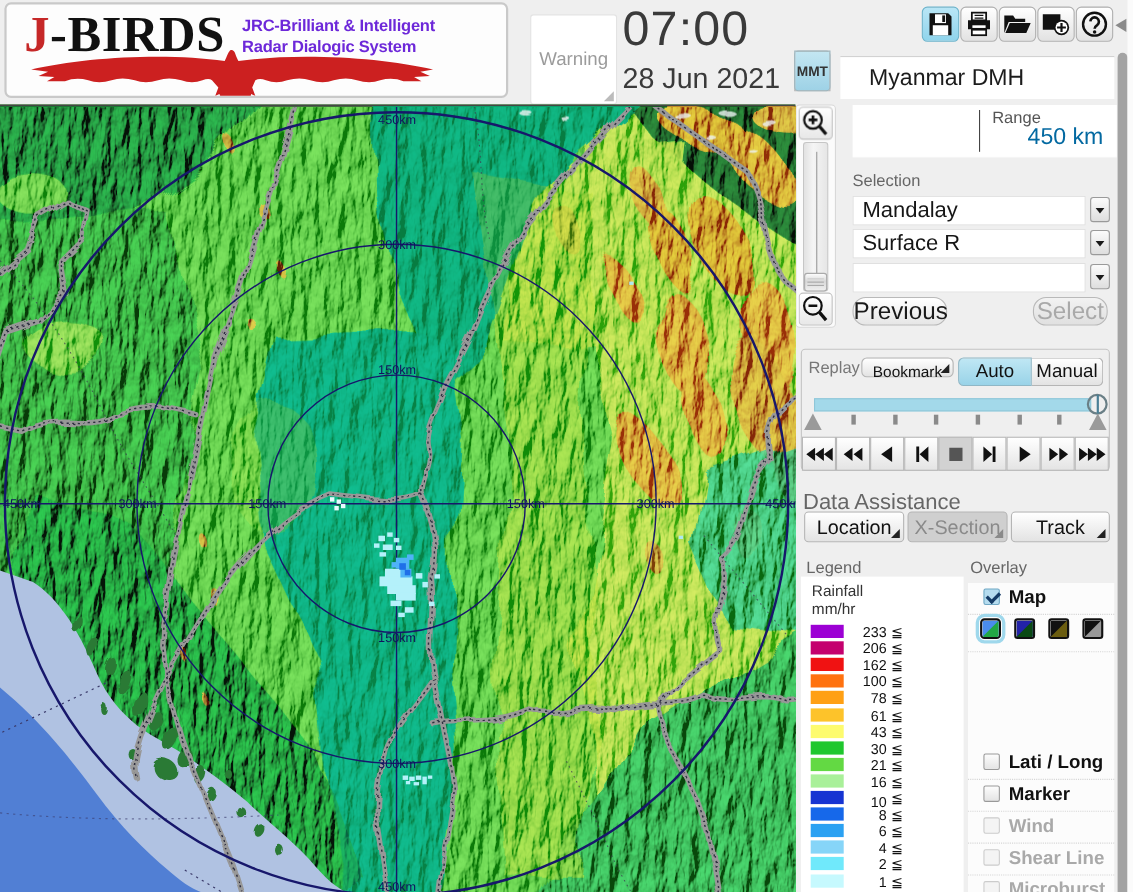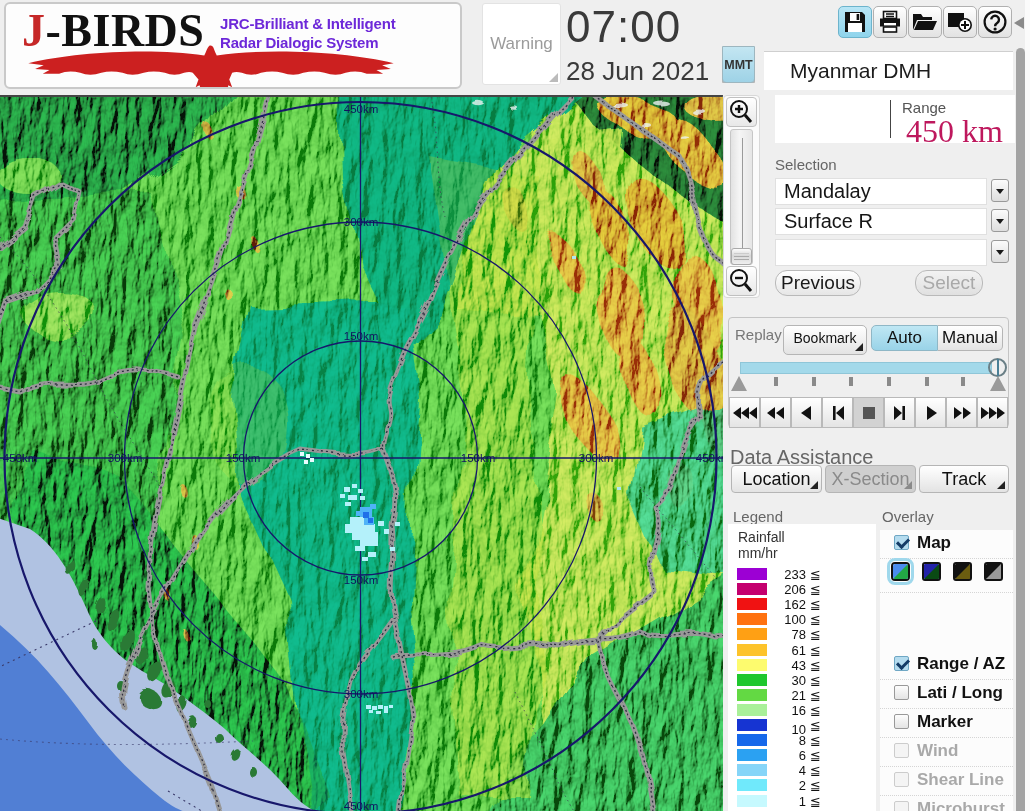--- a/index.html
+++ b/index.html
@@ -7,21 +7,21 @@
 body { background:#efefef; font-family:"Liberation Sans","DejaVu Sans",sans-serif; position:relative; }
 .abs { position:absolute; }
 
 
 #logo-box { left:4px; top:2px; width:458px; height:87px; background:#fdfdfd; border:2px solid #c9c9c9; border-radius:6px; overflow:hidden; }
 #logo-text { position:absolute; left:16px; top:0px; font-family:"Liberation Serif","DejaVu Serif",serif; font-weight:bold; font-size:46px; letter-spacing:0.5px; color:#111; }
 #logo-text .red { color:#c62828; }
 #logo-tagline { position:absolute; left:214px; top:10px; color:#6d28d9; font-weight:bold; font-size:15px; line-height:19px; letter-spacing:-0.2px; }
 #eagle { position:absolute; left:10px; top:40px; }
 
-#warning-box { left:482px; top:3px; width:79px; height:82px; background:#fff; border:1px solid #e3e3e3; border-radius:3px; }
+#warning-box { left:482px; top:13px; width:79px; height:82px; background:#fff; border:1px solid #e3e3e3; border-radius:3px; }
 #warning-label { position:absolute; left:0; right:0; top:30px; text-align:center; color:#9b9b9b; font-size:17px; }
 #warning-grip { position:absolute; right:2px; bottom:2px; width:0; height:0; border-left:9px solid transparent; border-bottom:9px solid #bbb; }
 
 #clock-time { left:566px; top:2px; width:170px; font-size:44px; color:#3a3a3a; letter-spacing:1px; }
 #clock-date { left:566px; top:56px; width:200px; font-size:26px; color:#3a3a3a; }
 
 .tzbtn { position:absolute; left:722px; width:33px; height:37px; border:1px solid #9db6bf; font-size:12.5px; font-weight:bold; color:#333; text-align:center; line-height:36px; }
 #tz-utc { top:22px; border-radius:4px 4px 0 0; background:linear-gradient(#fafafa,#dcdcdc); border-color:#b5b5b5;margin-top:24px; }
 #tz-mmt { top:46px; border-radius:0 0 4px 4px; background:linear-gradient(#c3e6f2,#9ed2e6); }
 
@@ -48,38 +48,38 @@
 #zoom-out { top:170px; }
 #zoom-track { position:absolute; left:6px; top:33px; width:23px; height:136px; background:linear-gradient(90deg,#e2e2e2,#f5f5f5 40%,#e6e6e6); border:1px solid #c6c6c6; border-radius:3px; }
 #zoom-groove { position:absolute; left:11px; top:8px; width:1px; height:120px; background:#9a9a9a; }
 #zoom-thumb { position:absolute; left:0px; top:118px; width:21px; height:17px; background:linear-gradient(#fcfcfc,#d8d8d8 45%,#efefef); border:1px solid #aaa; border-radius:3px; }
 #zoom-thumb::after { content:""; position:absolute; left:2px; right:2px; top:7px; height:1px; background:#aaa; box-shadow:0 3px 0 #aaa,0 -3px 0 #ccc; }
 
 
 #range-box { left:775px; top:95px; width:240px; height:48px; background:#fff; }
 #range-divider { position:absolute; left:115px; top:5px; width:1px; height:38px; background:#444; }
 #range-label { position:absolute; left:127px; top:4px; font-size:15px; color:#555; }
-#range-value { position:absolute; right:12px; top:18px; font-size:32px; color:#be185d;font-family:Liberation Serif, serif; }
+#range-value { position:absolute; right:12px; top:18px; font-size:21px; color:#0369a1; }
 
 #selection-label { left:775px; top:156px; font-size:15px; color:#666; }
 .dd-field { position:absolute; left:775px; width:212px; height:27px; background:#fff; border:1px solid #e0e0e0; font-size:20px; color:#161616; padding:1px 0 0 8px; }
 .dd-btn { position:absolute; left:991px; width:18px; height:23px; background:linear-gradient(#fbfbfb,#dedede); border:1px solid #9a9a9a; border-radius:3px; }
 .dd-btn::after { content:""; position:absolute; left:4px; top:9px; border-left:4.5px solid transparent; border-right:4.5px solid transparent; border-top:5.5px solid #1a1a1a; }
 #dd1 { top:178px; } #dd1b { top:179px; }
 #dd2 { top:208px; } #dd2b { top:209px; }
 #dd3 { top:239px; } #dd3b { top:240px; }
 
-.pbtn { position:absolute; height:26px; border:1px solid #b9b9b9; border-radius:12px; background:linear-gradient(#ffffff,#e6e6e6); font-size:19px; color:#1a1a1a; text-align:center; }
+.pbtn { position:absolute; height:26px; border:1px solid #b9b9b9; border-radius:12px; background:linear-gradient(#ffffff,#e6e6e6); font-size:22px; color:#1a1a1a; text-align:center; }
 #btn-previous { left:775px; top:270px; width:86px; line-height:24px; }
-#btn-select { left:915px; top:270px; width:68px; line-height:24px; color:#a9a9a9; background:linear-gradient(#f2f2f2,#e0e0e0); }
+#btn-select { left:939px; top:270px; width:68px; line-height:24px; color:#a9a9a9; background:linear-gradient(#f2f2f2,#e0e0e0); }
 
 
 #replay-box { left:728px; top:317px; width:281px; height:111px; border:1px solid #c4c4c4; border-radius:4px; }
 #replay-label { left:735px; top:326px; font-size:15px; color:#777; }
-#btn-bookmark { left:783px; top:325px; width:84px; height:30px; border:1px solid #b5b5b5; border-radius:5px; background:linear-gradient(#ffffff,#e3e3e3); font-size:14px; color:#111; text-align:center; line-height:24px; }
+#btn-bookmark { left:783px; top:325px; width:84px; height:18px; border:1px solid #b5b5b5; border-radius:5px; background:linear-gradient(#ffffff,#e3e3e3); font-size:14px; color:#111; text-align:center; line-height:24px; }
 .cornertri { position:absolute; right:3px; bottom:3px; width:0; height:0; border-left:8px solid transparent; border-bottom:8px solid #222; }
 #btn-auto { left:871px; top:325px; width:67px; height:26px; border:1px solid #8fb7c6; border-radius:5px 0 0 5px; background:linear-gradient(#bfe7f4,#99d3e8); font-size:17px; color:#111; text-align:center; line-height:24px; }
 #btn-manual { left:938px; top:325px; width:65px; height:26px; border:1px solid #b5b5b5; border-left:none; border-radius:0 5px 5px 0; background:linear-gradient(#ffffff,#e3e3e3); font-size:17px; color:#111; text-align:center; line-height:24px; }
 
 #replay-track { left:740px; top:362px; width:252px; height:12px; background:#a3d9ea; border:1px solid #8fc6d8; }
 #replay-thumb { left:988px; top:358px; width:19px; height:19px; border:2px solid #6a7f86; border-radius:50%; background:transparent; }
 #replay-thumb::after { content:""; position:absolute; left:7px; top:-1px; width:2px; height:17px; background:#4a7f96; }
 .tick { position:absolute; top:377px; width:4px; height:9px; background:#8a8a8a; }
 .endtri { position:absolute; top:376px; width:0; height:0; border-left:8px solid transparent; border-right:8px solid transparent; border-bottom:15px solid #9a9a9a; }
 #tri-left { left:731px; } #tri-right { left:990px; }
@@ -594,24 +594,20 @@
           <path d="M15,0 V15 H0 Z" fill="#6b5d10"></path>
         </svg>
       </div>
       <div class="mapsw" id="mapsw3" style="left: 104px;">
         <svg width="15" height="15" viewBox="0 0 15 15">
           <rect width="15" height="15" fill="#111111"></rect>
           <path d="M15,0 V15 H0 Z" fill="#999999"></path>
         </svg>
       </div>
     </div>
-    <div class="ov-row" style="top: 121px; height: 29px;">
-      <div class="ov-cb checked"></div>
-      <div class="ov-lbl">Range / AZ</div>
-    </div>
     <div class="ov-row" style="top: 150px; height: 29px;">
       <div class="ov-cb"></div>
       <div class="ov-lbl">Lati / Long</div>
     </div>
     <div class="ov-row" style="top: 179px; height: 29px;">
       <div class="ov-cb"></div>
       <div class="ov-lbl">Marker</div>
     </div>
     <div class="ov-row" style="top: 237px; height: 29px;">
       <div class="ov-cb disabled"></div>

